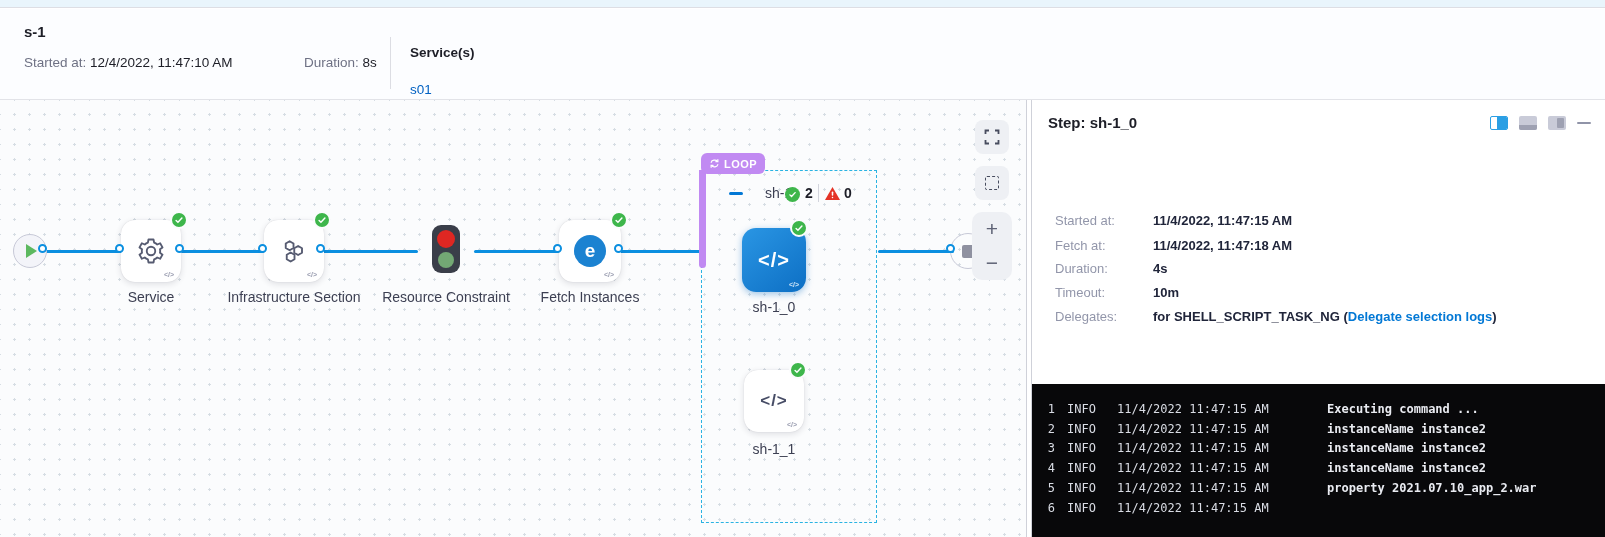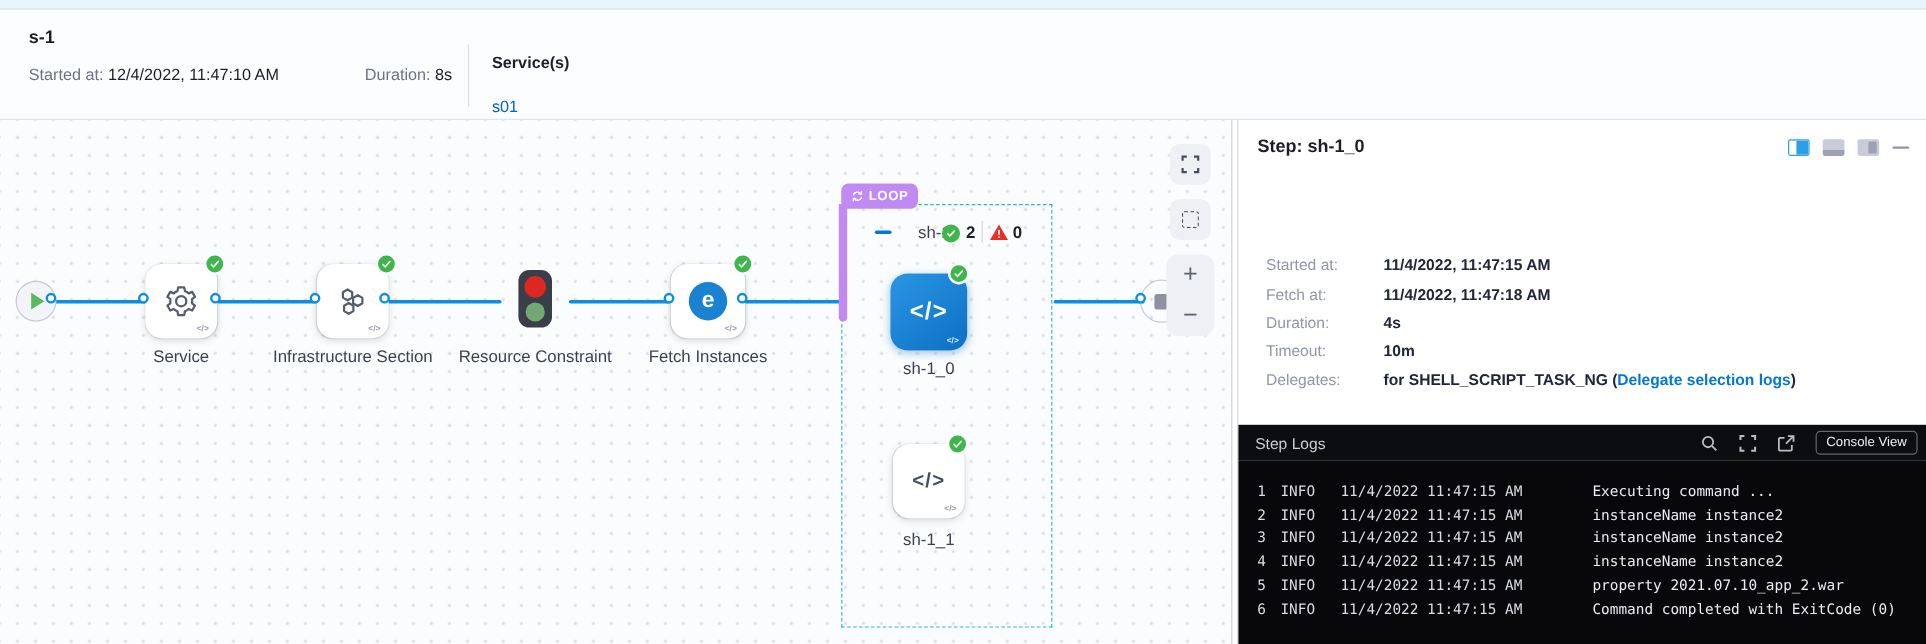--- a/index.html
+++ b/index.html
@@ -131,21 +131,21 @@
   .logs-actions { margin-left:auto; display:flex; align-items:center; gap:17px; margin-right:7px; }
   .logs-actions svg { width:15px; height:15px; cursor:pointer; }
   .console-btn { border:1px solid #63666e; border-radius:4px; padding:3px 8px; font-size:11px;
     color:#eceef2; background:transparent; cursor:pointer; font-family:inherit; }
   .logs-body { position:absolute; left:0; top:30px; width:573px; height:153px; background:#08080a;
     padding:15px 0 0 13px; font-family:"DejaVu Sans Mono","Liberation Mono",monospace; font-size:12px; }
   .log-line { display:flex; height:19.8px; align-items:center; color:#d9dce4; white-space:pre; }
   .log-num { width:10px; text-align:right; flex:0 0 auto; }
   .log-level { margin-left:12px; width:38px; flex:0 0 auto; }
   .log-time { margin-left:12px; width:168px; flex:0 0 auto; }
-  .log-msg { margin-left:42px; color:#e9ebf1; }
+  .log-msg { margin-left:42px; color:#e9ebf1;font-weight:bold; }
 </style>
 </head>
 <body>
 
 <div class="app">
 
   <div class="top-strip"></div>
 
   <header class="run-header">
     <div class="pipeline-name">s-1</div>
@@ -331,41 +331,20 @@
     <div class="detail-row" style="top:185px;">
       <span class="dl">Timeout:</span>
       <span class="dv">10m</span>
     </div>
     <div class="detail-row" style="top:209px;">
       <span class="dl">Delegates:</span>
       <span class="dv"><span>for SHELL_SCRIPT_TASK_NG (</span><a>Delegate selection logs</a><span>)</span></span>
     </div>
 
     <div class="logs">
-      <div class="logs-header">
-        <span class="logs-title">Step Logs</span>
-        <div class="logs-actions">
-          <svg viewBox="0 0 16 16" fill="none" stroke="#b9bcc5" stroke-width="1.6">
-            <circle cx="6.8" cy="6.8" r="4.6"></circle>
-              <path d="M10.4 10.4l3.8 3.8"></path>
-          </svg>
-          <svg viewBox="0 0 16 16" fill="none" stroke="#b9bcc5" stroke-width="1.8">
-            <path d="M1.5 5V1.5H5"></path>
-              <path d="M11 1.5h3.5V5"></path>
-              <path d="M14.5 11v3.5H11"></path>
-              <path d="M5 14.5H1.5V11"></path>
-          </svg>
-          <svg viewBox="0 0 16 16" fill="none" stroke="#b9bcc5" stroke-width="1.6">
-            <path d="M13 9.5v4a1 1 0 0 1-1 1H2.5a1 1 0 0 1-1-1V4a1 1 0 0 1 1-1h4"></path>
-              <path d="M9.5 1.5h5v5"></path>
-              <path d="M14 2L7.8 8.2"></path>
-          </svg>
-          <button class="console-btn">Console View</button>
-        </div>
-      </div>
       <div class="logs-body">
         <div class="log-line">
           <span class="log-num">1</span>
           <span class="log-level">INFO</span>
           <span class="log-time">11/4/2022 11:47:15 AM</span>
           <span class="log-msg">Executing command ...</span>
         </div>
         <div class="log-line">
           <span class="log-num">2</span>
           <span class="log-level">INFO</span>
@@ -387,18 +366,17 @@
         <div class="log-line">
           <span class="log-num">5</span>
           <span class="log-level">INFO</span>
           <span class="log-time">11/4/2022 11:47:15 AM</span>
           <span class="log-msg">property 2021.07.10_app_2.war</span>
         </div>
         <div class="log-line">
           <span class="log-num">6</span>
           <span class="log-level">INFO</span>
           <span class="log-time">11/4/2022 11:47:15 AM</span>
-          <span class="log-msg">Command completed with ExitCode (0)</span>
         </div>
       </div>
     </div>
   </aside>
 </div>
 
 </body></html>

